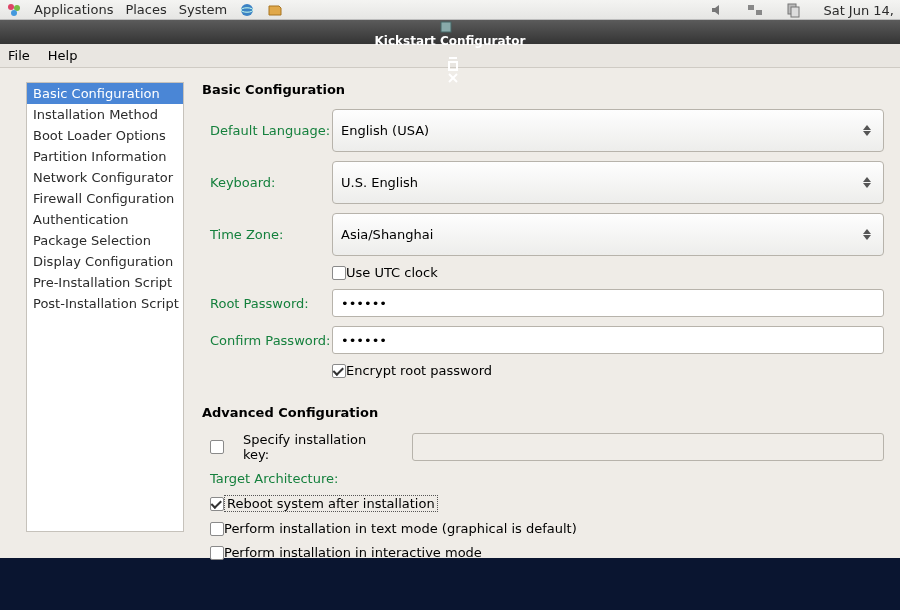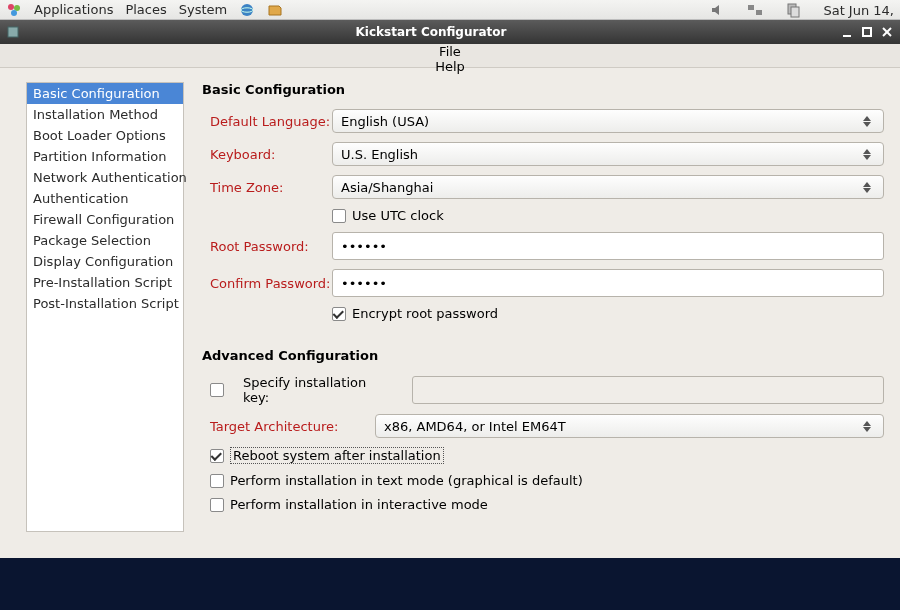--- a/index.html
+++ b/index.html
@@ -31,35 +31,36 @@
   background: #efece7;
 }
 .titlebar {
   height: 24px;
   background: linear-gradient(#5b5b5b, #343434);
   color: #fff;
   display: flex;
   align-items: center;
   padding: 0 6px;
   font-size: 12px;
+  flex-direction: column;
 }
 .titlebar .app-ico { width: 14px; height: 14px; margin-right: 8px; display: inline-flex; }
 .titlebar .app-ico svg { width: 14px; height: 14px; }
 .titlebar .title { flex: 1; text-align: center; font-weight: bold; }
 .titlebar .winbtn { width: 14px; height: 14px; margin-left: 6px; display: inline-flex; align-items: center; justify-content: center; color: #fff; cursor: pointer; }
 .titlebar .winbtn svg { width: 12px; height: 12px; stroke: #fff; stroke-width: 2; fill: none; }
 
 .menubar {
   height: 24px;
   background: #e9e6e1;
   border-bottom: 1px solid #cfcbc4;
   display: flex;
   align-items: center;
   padding: 0 8px;
-  flex-direction: column;
+  gap: 18px;
 }
 .menubar span { cursor: pointer; }
 
 .body {
   display: flex;
   padding: 14px 16px 20px 26px;
   gap: 18px;
   background: #efece7;
   height: 490px;
 }
@@ -79,26 +80,26 @@
   white-space: nowrap;
 }
 .sidebar-item.selected {
   background: #4a86d6;
   color: #fff;
 }
 
 .content { flex: 1; }
 .section-head { font-weight: bold; margin-bottom: 12px; font-size: 13px; }
 .row { display: flex; align-items: center; margin-bottom: 9px; }
-.row .lbl { width: 122px; font-size: 13px; color: #b91c1c; }
+.row .lbl { width: 122px; font-size: 13px; color: #15803d; }
 .row .lbl.indent { margin-left: 8px; }
 
 .combo {
   flex: 1;
-  height: 24px;
+  height: 43px;
   background: linear-gradient(#fefefe, #ededeb);
   border: 1px solid #b7b3ab;
   border-radius: 4px;
   display: flex;
   align-items: center;
   padding: 0 8px;
   position: relative;
   cursor: pointer;
   gap: 24px;
 }
@@ -111,21 +112,21 @@
   height: 28px;
   border: 1px solid #b7b3ab;
   background: #fff;
   border-radius: 3px;
   padding: 0 8px;
   font-size: 13px;
   font-family: inherit;
 }
 .textinput.disabled { background: #f0ede8; }
 
-.checkline { display: flex; align-items: center; gap: 6px; margin-left: 130px; margin-bottom: 9px; }
+.checkline { display: flex; align-items: center; gap: 0; margin-left: 130px; margin-bottom: 9px; }
 .checkline.noskip { margin-left: 8px; }
 .checkbox {
   width: 14px; height: 14px;
   border: 1px solid #8a8a8a;
   background: #fff;
   border-radius: 2px;
   display: inline-flex; align-items: center; justify-content: center;
   cursor: pointer;
 }
 .checkbox.checked::after {
@@ -220,23 +221,23 @@
     <span>File</span>
     <span>Help</span>
   </div>
 
   <div class="body">
     <div class="sidebar">
       <div class="sidebar-item selected">Basic Configuration</div>
       <div class="sidebar-item">Installation Method</div>
       <div class="sidebar-item">Boot Loader Options</div>
       <div class="sidebar-item">Partition Information</div>
-      <div class="sidebar-item">Network Authentication</div>
+      <div class="sidebar-item">Network Configurator</div>
+      <div class="sidebar-item">Firewall Configuration</div>
       <div class="sidebar-item">Authentication</div>
-      <div class="sidebar-item">Firewall Configuration</div>
       <div class="sidebar-item">Package Selection</div>
       <div class="sidebar-item">Display Configuration</div>
       <div class="sidebar-item">Pre-Installation Script</div>
       <div class="sidebar-item">Post-Installation Script</div>
     </div>
 
     <div class="content">
       <div class="section-head">Basic Configuration</div>
 
       <div class="row">
@@ -308,31 +309,20 @@
       <div class="section-head">Advanced Configuration</div>
 
       <div class="advrow">
         <span class="checkbox"></span>
         <span class="albl">Specify installation key:</span>
         <input class="textinput disabled" type="text" style="">
       </div>
 
       <div class="row">
         <span class="lbl indent" style="width:165px">Target Architecture:</span>
-        <div class="combo">
-          <span class="cval">x86, AMD64, or Intel EM64T</span>
-          <span class="spin">
-            <svg viewBox="0 0 8 5">
-                <path d="M0 5 L4 0 L8 5z" fill="#555"></path>
-              </svg>
-            <svg viewBox="0 0 8 5">
-                <path d="M0 0 L4 5 L8 0z" fill="#555"></path>
-              </svg>
-          </span>
-        </div>
       </div>
 
       <div class="checkline noskip">
         <span class="checkbox checked"></span>
         <span class="chklabel focused">Reboot system after installation</span>
       </div>
 
       <div class="checkline noskip">
         <span class="checkbox"></span>
         <span class="chklabel">Perform installation in text mode (graphical is default)</span>

